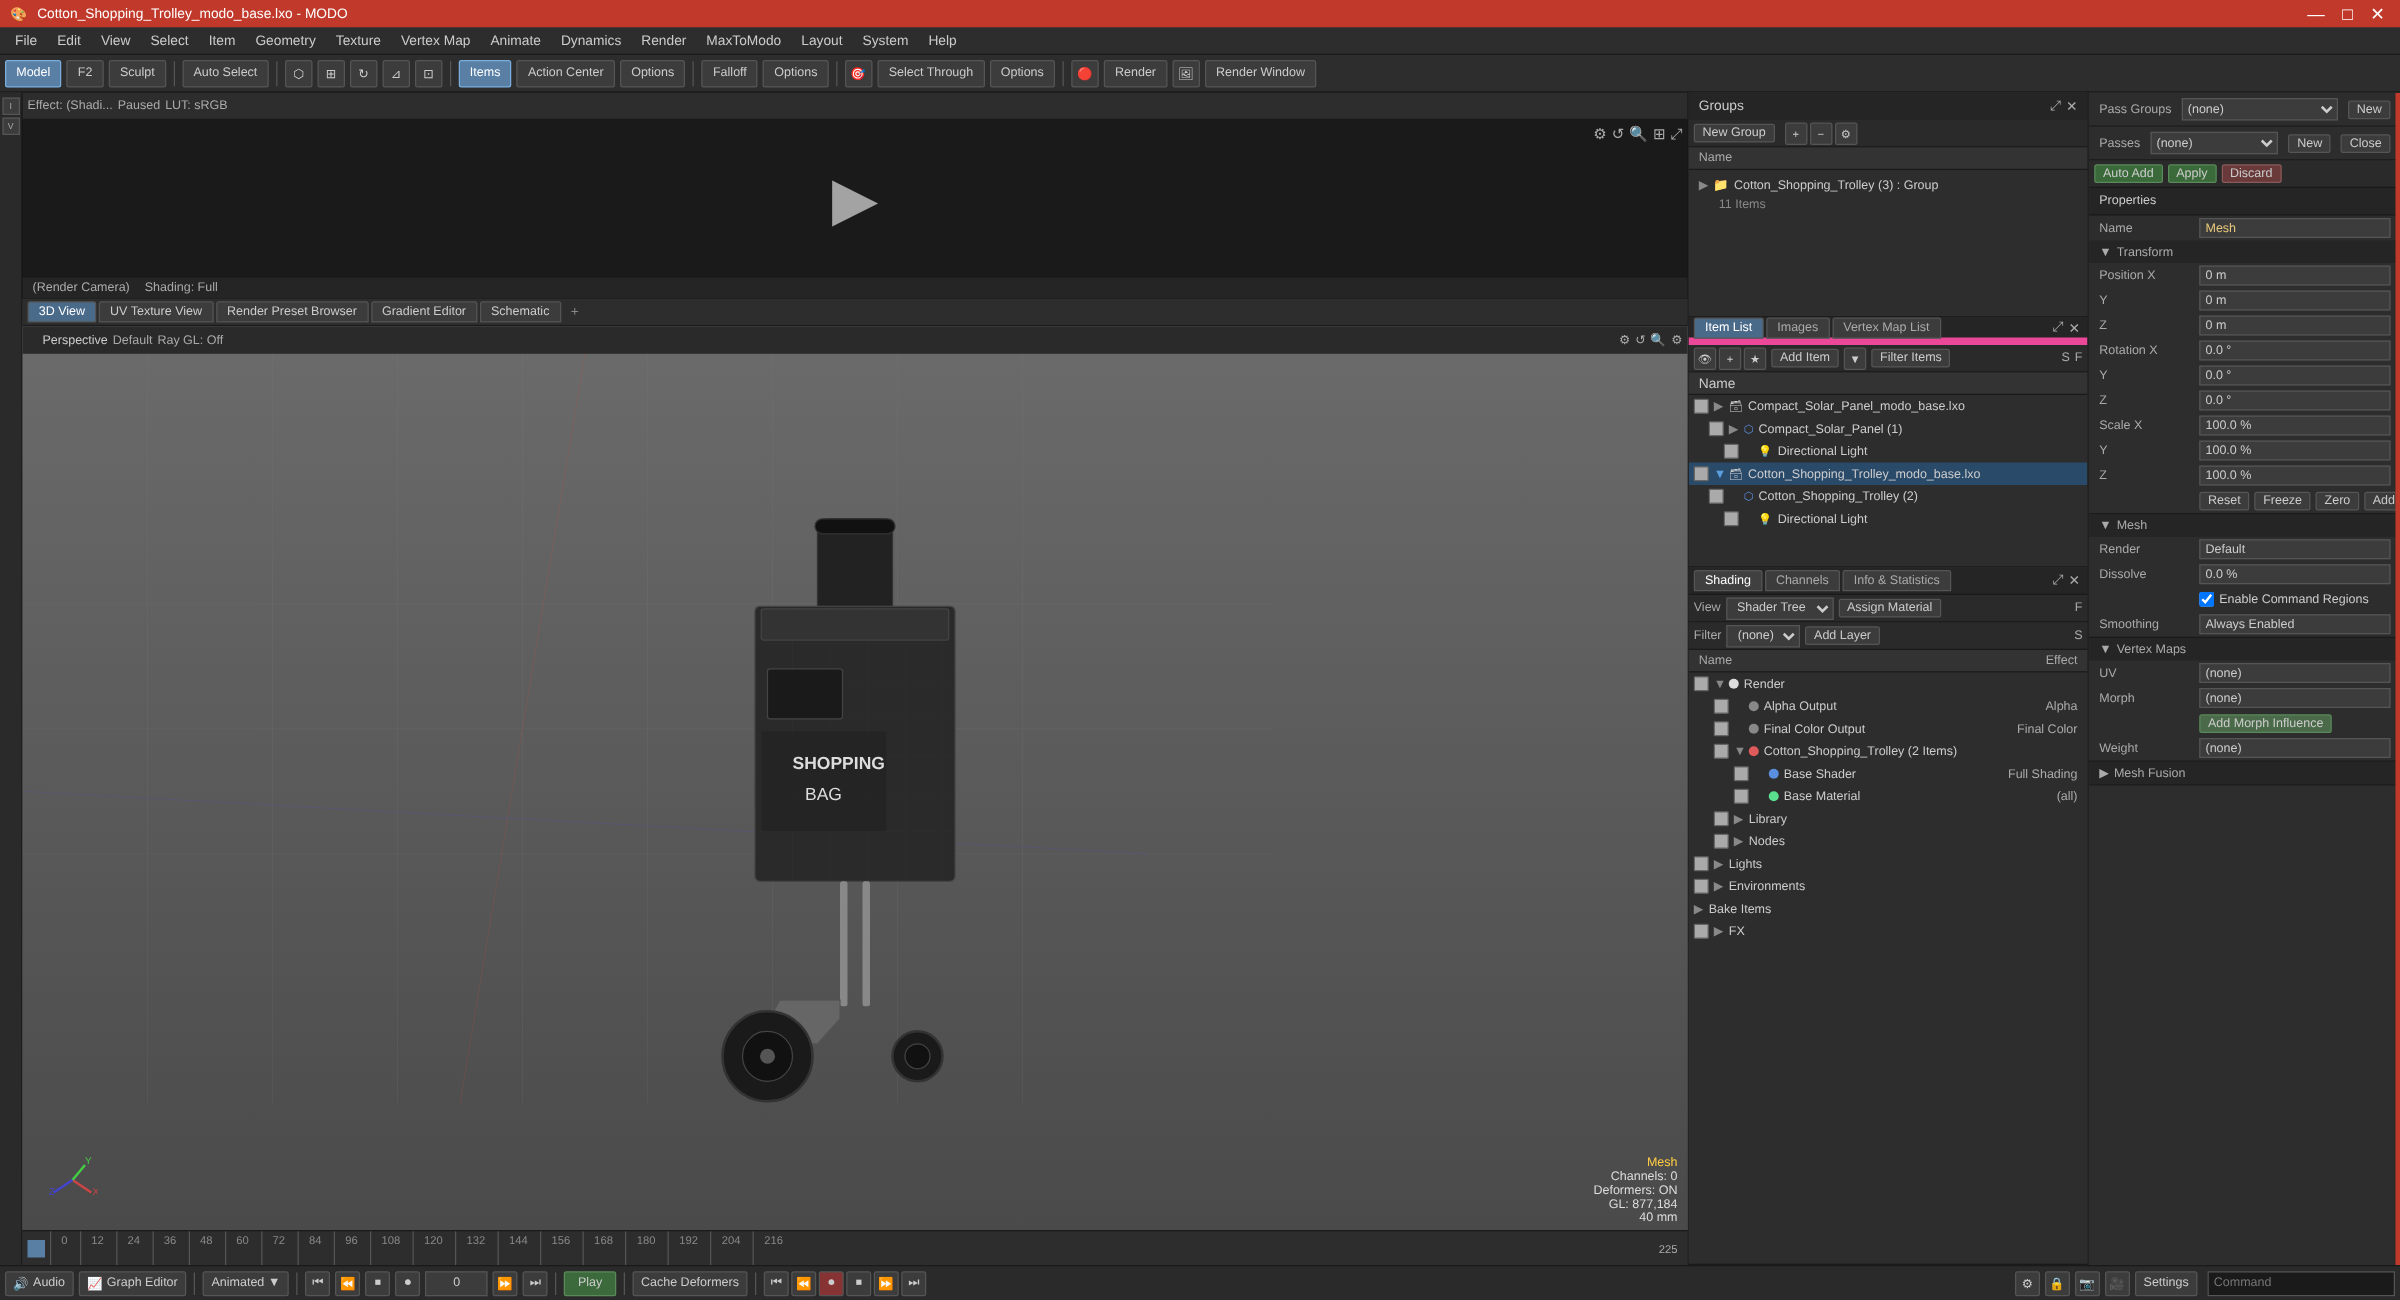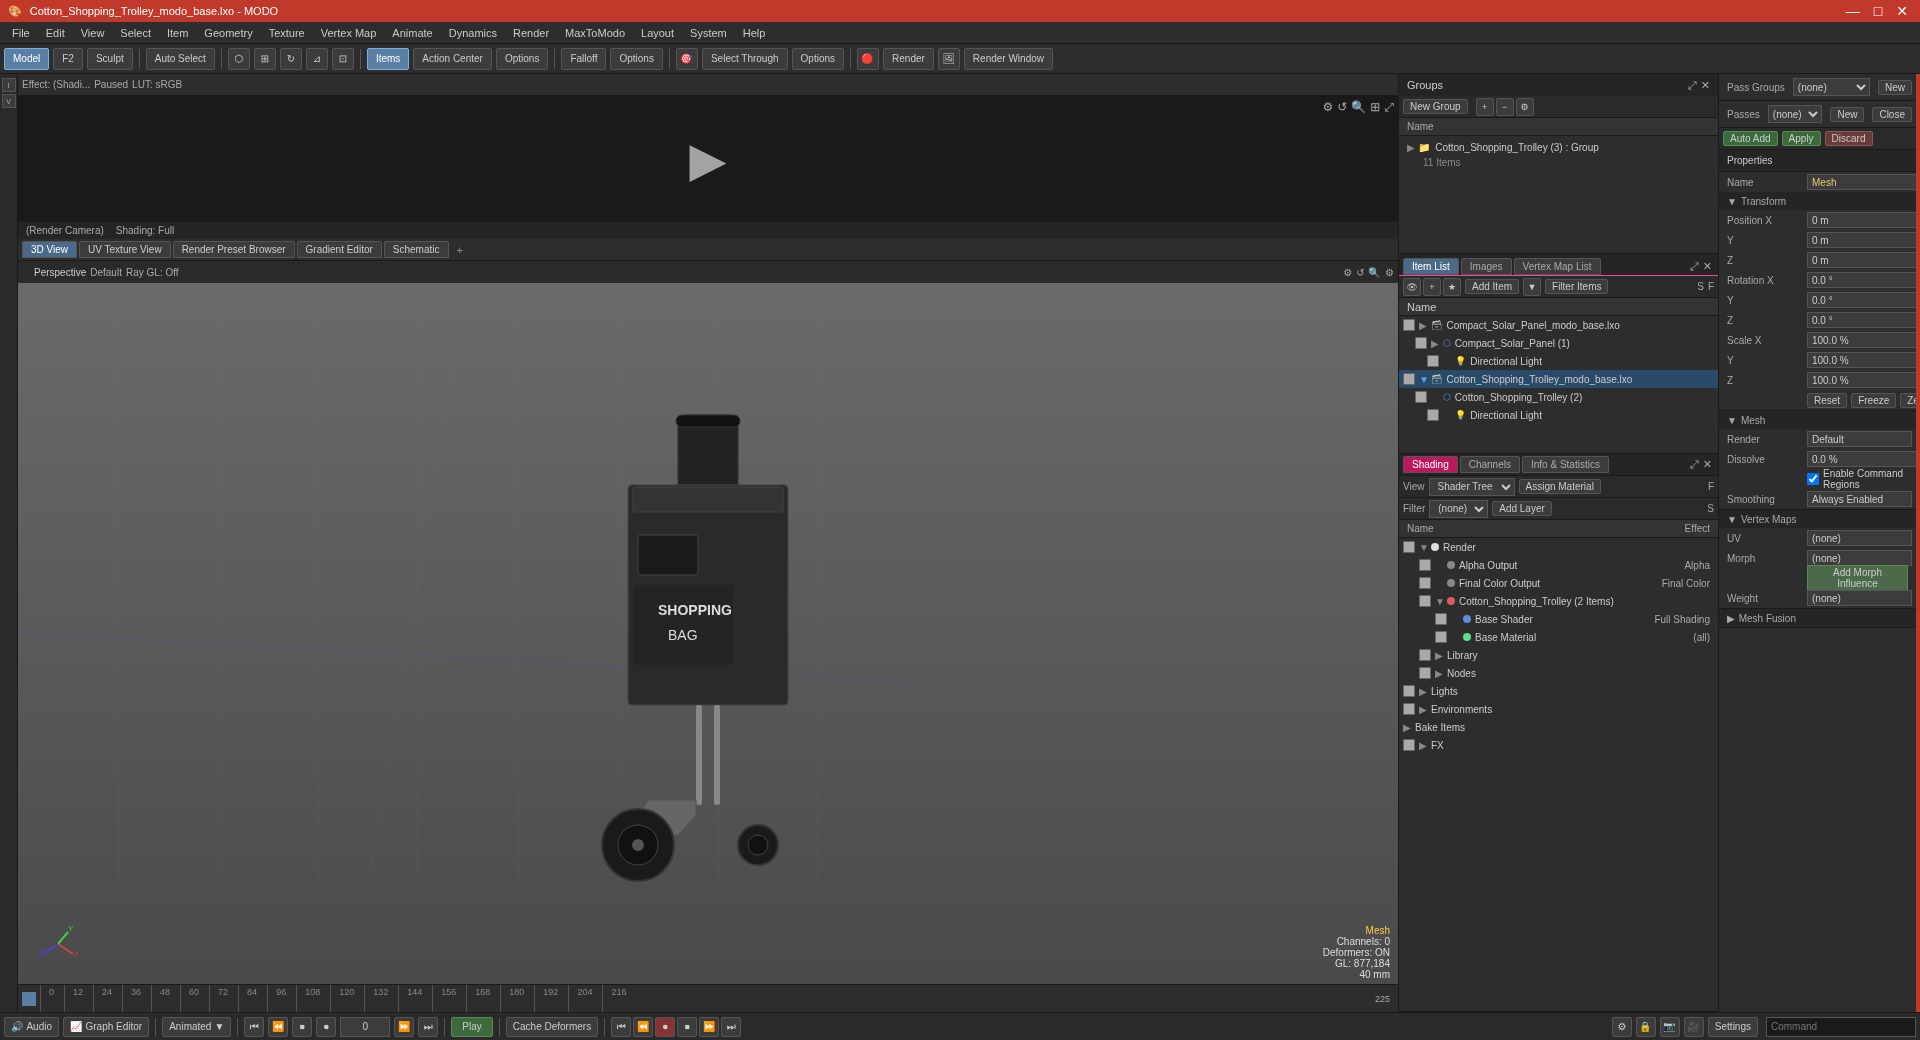--- a/index.html
+++ b/index.html
@@ -75,57 +75,57 @@
     .groups-btn { background: #3c3c3c; border: 1px solid #555; color: #ccc; padding: 1px 6px; font-size: 10px; cursor: pointer; border-radius: 2px; text-align: right; }
     #groups-cols { background: #333; height: 18px; display: flex; align-items: center; padding: 0 8px; border-bottom: 1px solid #1a1a1a; }
     #groups-cols span { font-size: 10px; color: #aaa; }
     #groups-tree { padding: 4px; overflow: auto; height: calc(180px - 22px - 22px - 18px); }
     .group-row { display: flex; align-items: center; padding: 2px 4px; font-size: 10px; color: #ccc; }
     .group-expand { color: #888; margin-right: 4px; cursor: pointer; }
     .group-icon { margin-right: 4px; }
 
     
     #item-panel { background: #2d2d2d; height: 200px; border-bottom: 1px solid #1a1a1a; }
-    #item-tabs { background: #252525; height: 22px; display: flex; align-items: flex-end; padding: 0 4px; gap: 2px; border-bottom: 1px solid #ec4899; }
+    #item-tabs { background: #252525; height: 22px; display: flex; align-items: flex-start; padding: 0 4px; gap: 2px; border-bottom: 6px solid #ec4899; }
     .item-tab { padding: 2px 8px; font-size: 10px; color: #aaa; cursor: pointer; background: #3c3c3c; border: 1px solid #555; border-radius: 2px 2px 0 0; }
     .item-tab.active { background: #4a6a8a; color: #fff; }
     #item-toolbar { background: #2a2a2a; height: 22px; display: flex; align-items: center; padding: 0 4px; gap: 4px; border-bottom: 1px solid #1a1a1a; }
     .item-btn { background: #3c3c3c; border: 1px solid #555; color: #ccc; padding: 1px 6px; font-size: 10px; cursor: pointer; border-radius: 2px; }
     #item-cols { background: #333; height: 18px; display: flex; align-items: center; padding: 0 8px; border-bottom: 1px solid #1a1a1a; justify-content: space-between; }
     #item-list { overflow: auto; height: calc(200px - 22px - 22px - 18px); }
     .item-row { display: flex; align-items: center; padding: 2px 4px; font-size: 10px; color: #ccc; height: 18px; }
     .item-row.active { background: #2a4a6a; }
     .item-expand { color: #888; margin-right: 2px; cursor: pointer; width: 10px; }
     .item-vis { width: 12px; height: 12px; background: #888; border: 1px solid #666; margin-right: 4px; cursor: pointer; border-radius: 1px; }
     .item-vis.on { background: #aaa; }
     .item-name { flex: 1; overflow: hidden; text-overflow: ellipsis; white-space: nowrap; }
 
     
     #shading-panel { background: #2d2d2d; flex: 1; border-bottom: 1px solid #1a1a1a; }
     #shading-tabs { background: #252525; height: 22px; display: flex; align-items: center; padding: 0 4px; gap: 2px; border-bottom: 1px solid #1a1a1a; }
     .shading-tab { padding: 2px 8px; font-size: 10px; color: #aaa; cursor: pointer; background: #3c3c3c; border: 1px solid #555; border-radius: 2px 2px 0 0; }
-    .shading-tab.active { background: #be185d; color: #fff; }
+    .shading-tab.active { background: #404040; color: #fff; }
     #shading-toolbar { background: #2a2a2a; height: 22px; display: flex; align-items: center; padding: 0 4px; gap: 4px; border-bottom: 1px solid #1a1a1a; }
     .shading-select { background: #3c3c3c; border: 1px solid #555; color: #ccc; padding: 1px 4px; font-size: 10px; height: 18px; }
     .shading-btn { background: #3c3c3c; border: 1px solid #555; color: #ccc; padding: 1px 6px; font-size: 10px; cursor: pointer; border-radius: 2px; }
     #shading-filter { background: #2a2a2a; height: 22px; display: flex; align-items: center; padding: 0 4px; gap: 4px; border-bottom: 1px solid #1a1a1a; }
     #shading-list-header { background: #333; height: 18px; display: flex; align-items: center; padding: 0 8px; border-bottom: 1px solid #1a1a1a; justify-content: space-between; }
     #shading-list { overflow: auto; height: calc(100% - 22px - 22px - 22px - 18px); }
     .shading-row { display: flex; align-items: center; padding: 2px 4px; font-size: 10px; color: #ccc; height: 18px; }
     .shader-dot { width: 8px; height: 8px; border-radius: 50%; margin-right: 4px; }
     .dot-white { background: #ddd; }
     .dot-blue { background: #5a8fdf; }
     .dot-red { background: #df5a5a; }
     .dot-gray { background: #888; }
     .dot-green { background: #5adf8f; }
     .shading-effect { color: #aaa; margin-left: auto; padding-right: 4px; }
     .shading-expand { color: #888; margin-right: 2px; cursor: pointer; width: 10px; }
 
     
-    #properties-panel { width: 202px; background: #2d2d2d; border-left: 1px solid #1a1a1a; overflow-y: auto; }
+    #properties-panel { width: 250px; background: #2d2d2d; border-left: 1px solid #1a1a1a; overflow-y: auto; }
     #props-toolbar { background: #2a2a2a; height: 22px; display: flex; align-items: center; padding: 0 4px; gap: 4px; border-bottom: 1px solid #1a1a1a; }
     .props-btn { background: #3c3c3c; border: 1px solid #555; color: #ccc; padding: 1px 6px; font-size: 10px; cursor: pointer; border-radius: 2px; }
     .props-btn.green { background: #3a6a3a; border-color: #5a8a5a; }
     .props-btn.red { background: #6a3a3a; border-color: #8a5a5a; }
     .props-section { border-bottom: 1px solid #1a1a1a; }
     .props-section-header { background: #252525; height: 18px; display: flex; align-items: center; padding: 0 8px; font-size: 10px; color: #aaa; cursor: pointer; }
     .props-section-header .arrow { margin-right: 4px; }
     .props-row { display: flex; align-items: center; padding: 2px 8px; height: 20px; }
     .props-label { width: 80px; color: #aaa; font-size: 10px; flex-shrink: 0; }
     .props-value { flex: 1; background: #3c3c3c; border: 1px solid #555; color: #ccc; padding: 1px 4px; font-size: 10px; height: 16px; }

